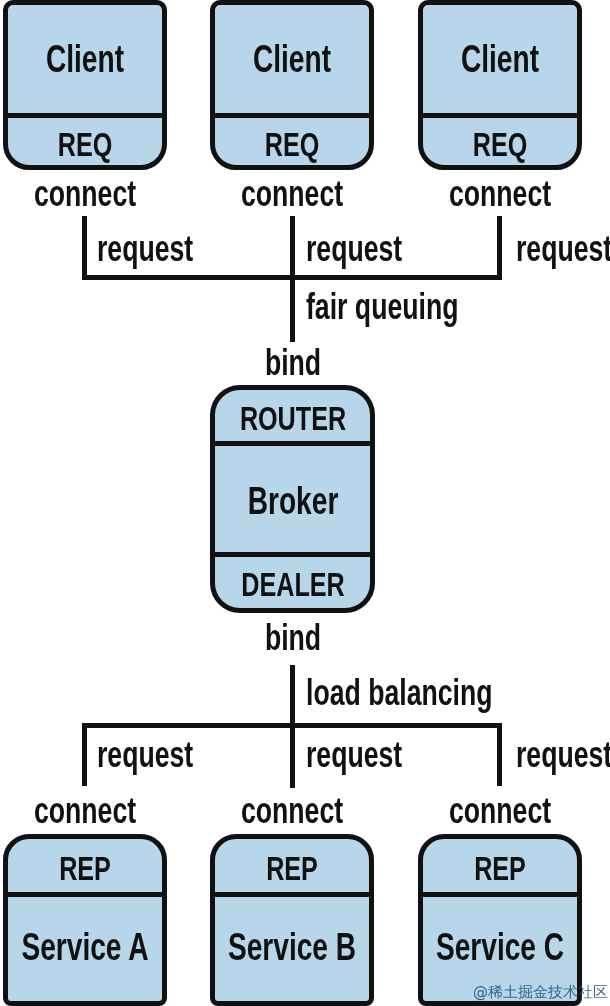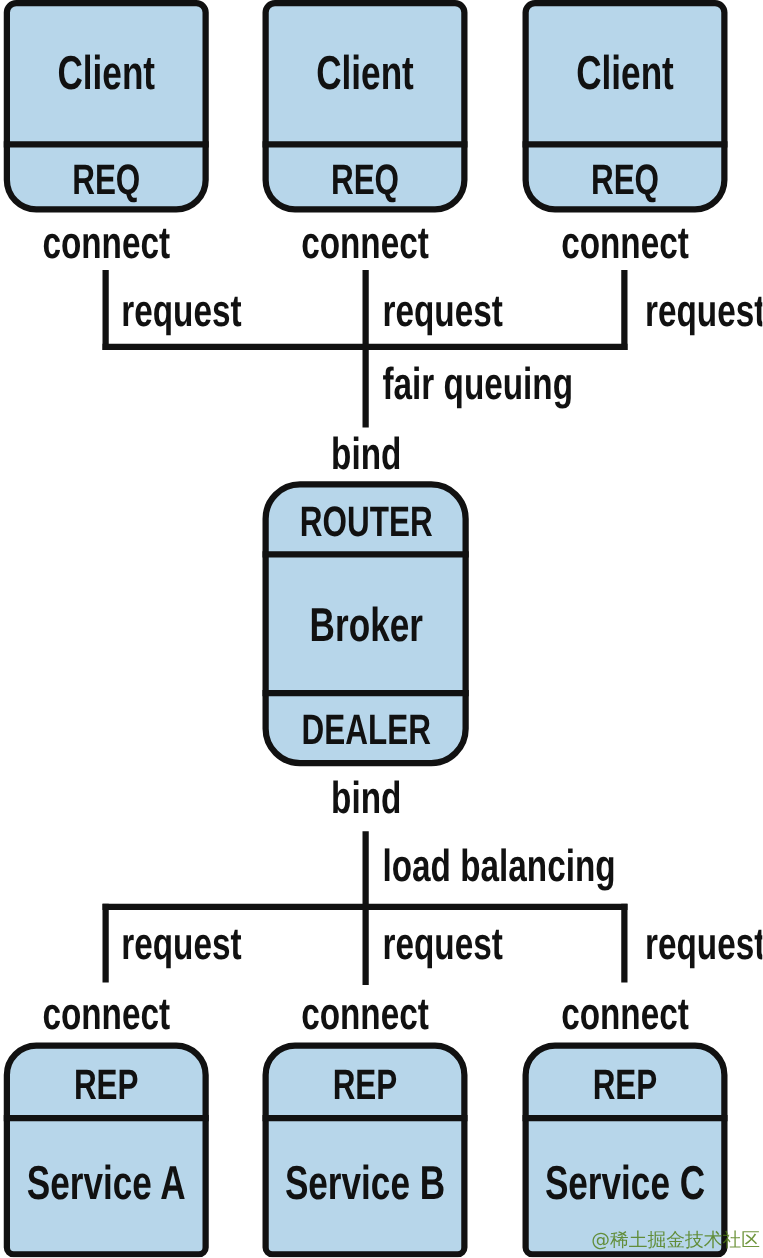--- a/index.html
+++ b/index.html
@@ -24,21 +24,21 @@
   }
   .title  { font-size:38px; }
   .socket { font-size:34px; }
   .edge   { font-size:36px; }
   .tc { transform: translateX(-50%) scaleX(0.74); }
   .tl { transform-origin:left center; transform: scaleX(0.74); }
   #watermark {
     position:absolute; right:2px; top:983px;
     font-family:"DejaVu Sans", sans-serif;
     font-size:15px; font-weight:normal;
-    color:#4d7c0f; opacity:0.8; white-space:nowrap;
+    color:#0c4a6e; opacity:0.8; white-space:nowrap;
   }
 </style>
 </head>
 <body>
 
 <div id="stage">
 
   <div class="box client-box" style="left:3px"></div>
   <div class="box client-box" style="left:210px"></div>
   <div class="box client-box" style="left:418px"></div>

